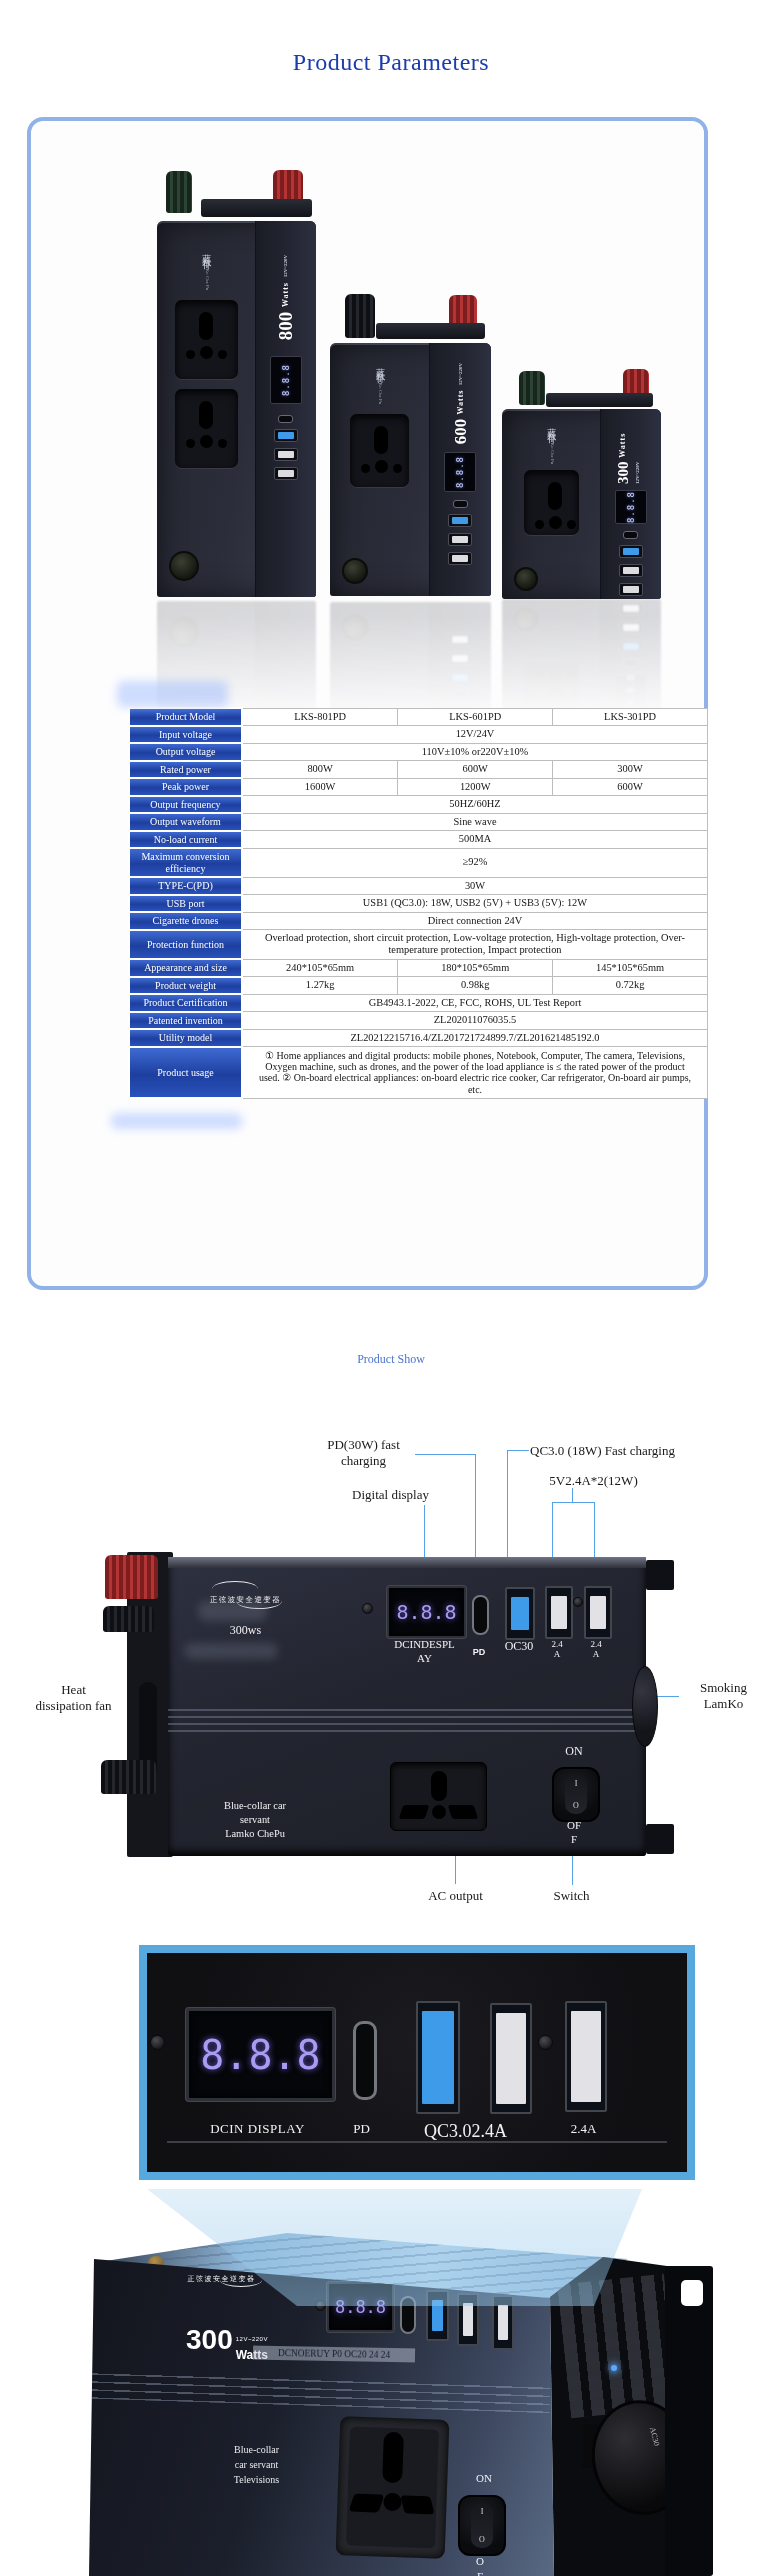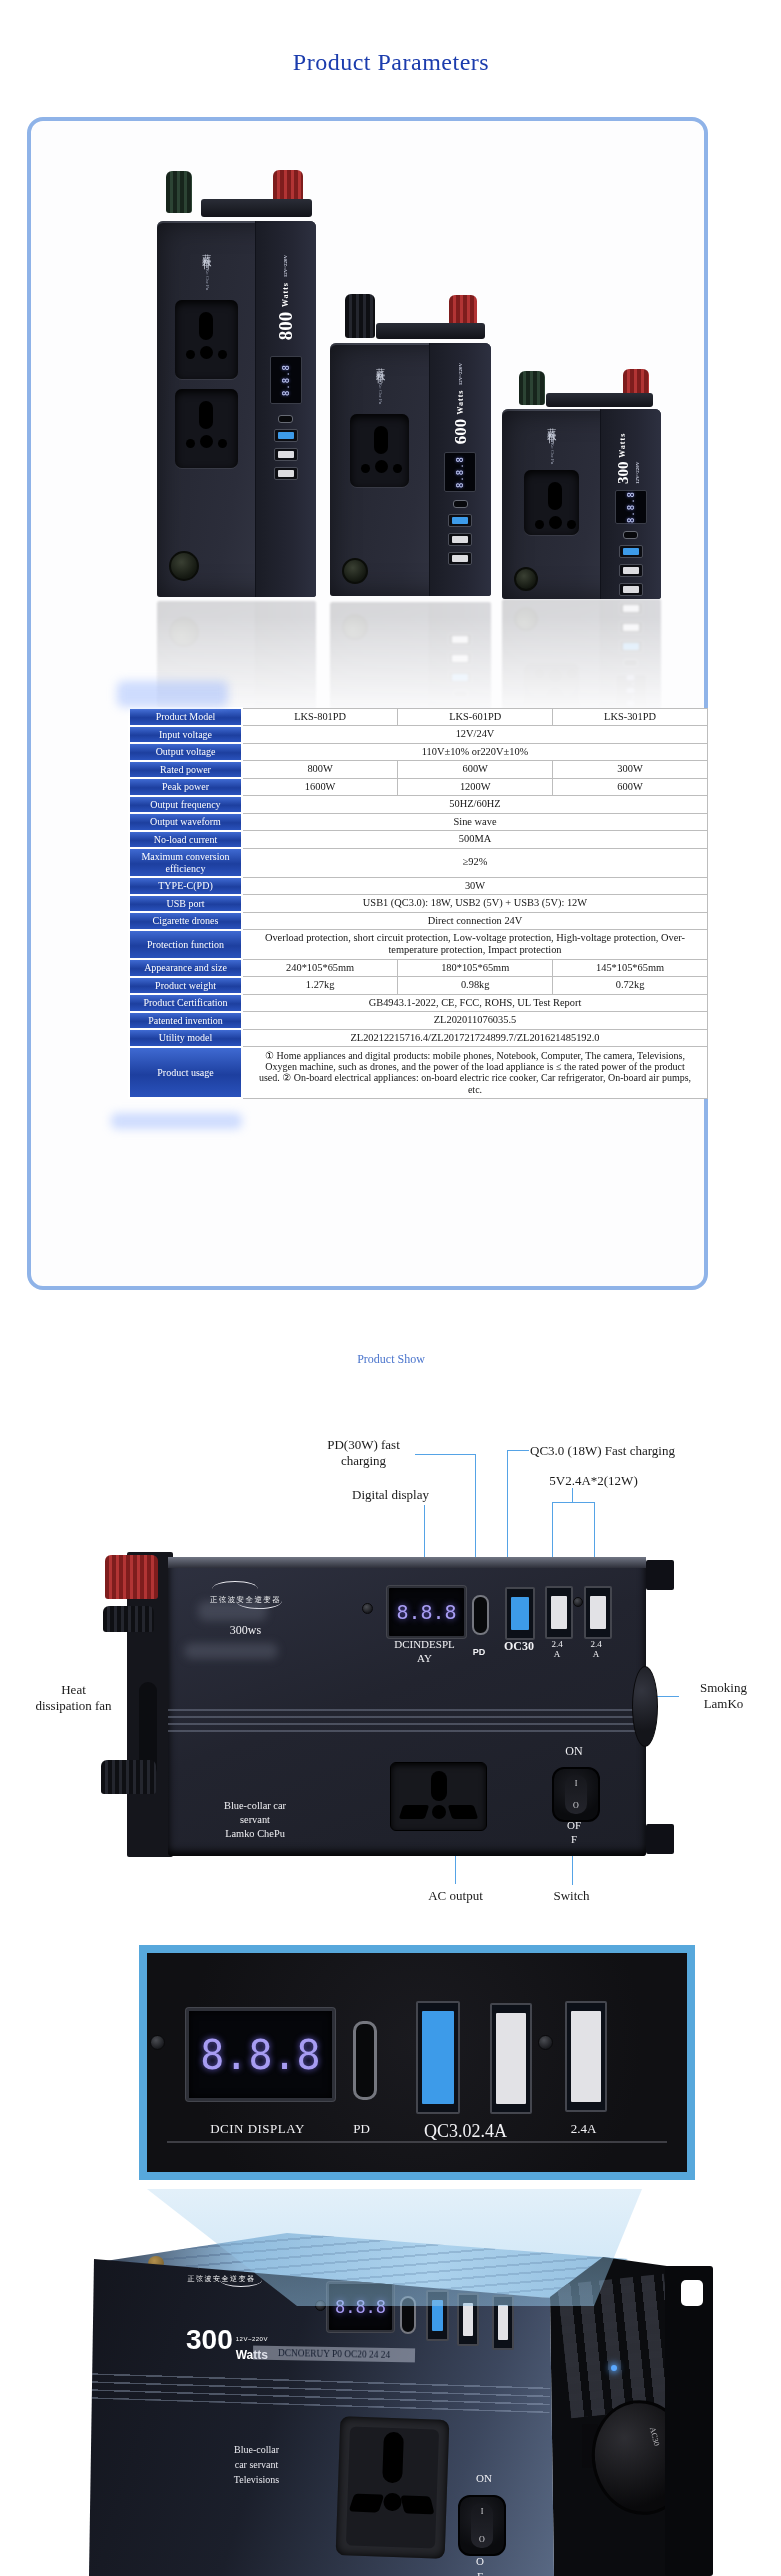--- a/index.html
+++ b/index.html
@@ -424,21 +424,21 @@
   <div class="screw" style="left:362px;top:1603px;width:9px;height:9px;"></div>
   <div class="disp" style="left:387px;top:1586px;width:75px;height:48px;">
     <span class="seg" style="font-size:20px;">8.8.8</span>
   </div>
   <div class="wlab" style="left:387px;top:1638px;width:75px;font-size:11px;">DCINDESPL</div>
   <div class="wlab" style="left:387px;top:1652px;width:75px;font-size:11px;">AY</div>
 
   <div class="typec" style="left:472px;top:1595px;width:13px;height:36px;"></div>
   <div class="wlab" style="left:463px;top:1647px;width:32px;font-size:9px;font-family:'Liberation Sans',sans-serif;font-weight:bold;">PD</div>
   <div class="usbv blue" style="left:505px;top:1587px;width:26px;height:49px;"></div>
-  <div class="wlab" style="left:498px;top:1639px;width:42px;font-size:12px;font-weight:bold;">OC30</div>
+  <div class="wlab" style="left:498px;top:1639px;width:42px;font-size:12px;">OC30</div>
   <div class="usbv" style="left:545px;top:1586px;width:24px;height:49px;"></div>
   <div class="wlab" style="left:547px;top:1639px;width:20px;font-size:9px;"><span>2.4</span><br><span>A</span></div>
   <div class="screw" style="left:573px;top:1597px;width:8px;height:8px;"></div>
   <div class="usbv" style="left:584px;top:1586px;width:24px;height:49px;"></div>
   <div class="wlab" style="left:586px;top:1639px;width:20px;font-size:9px;"><span>2.4</span><br><span>A</span></div>
 
   <div class="wlab" style="left:208px;top:1799px;width:94px;font-size:10.4px;line-height:1.35;">
     <span>Blue-collar car</span><br><span>servant</span><br><span>Lamko ChePu</span>
   </div>
 

